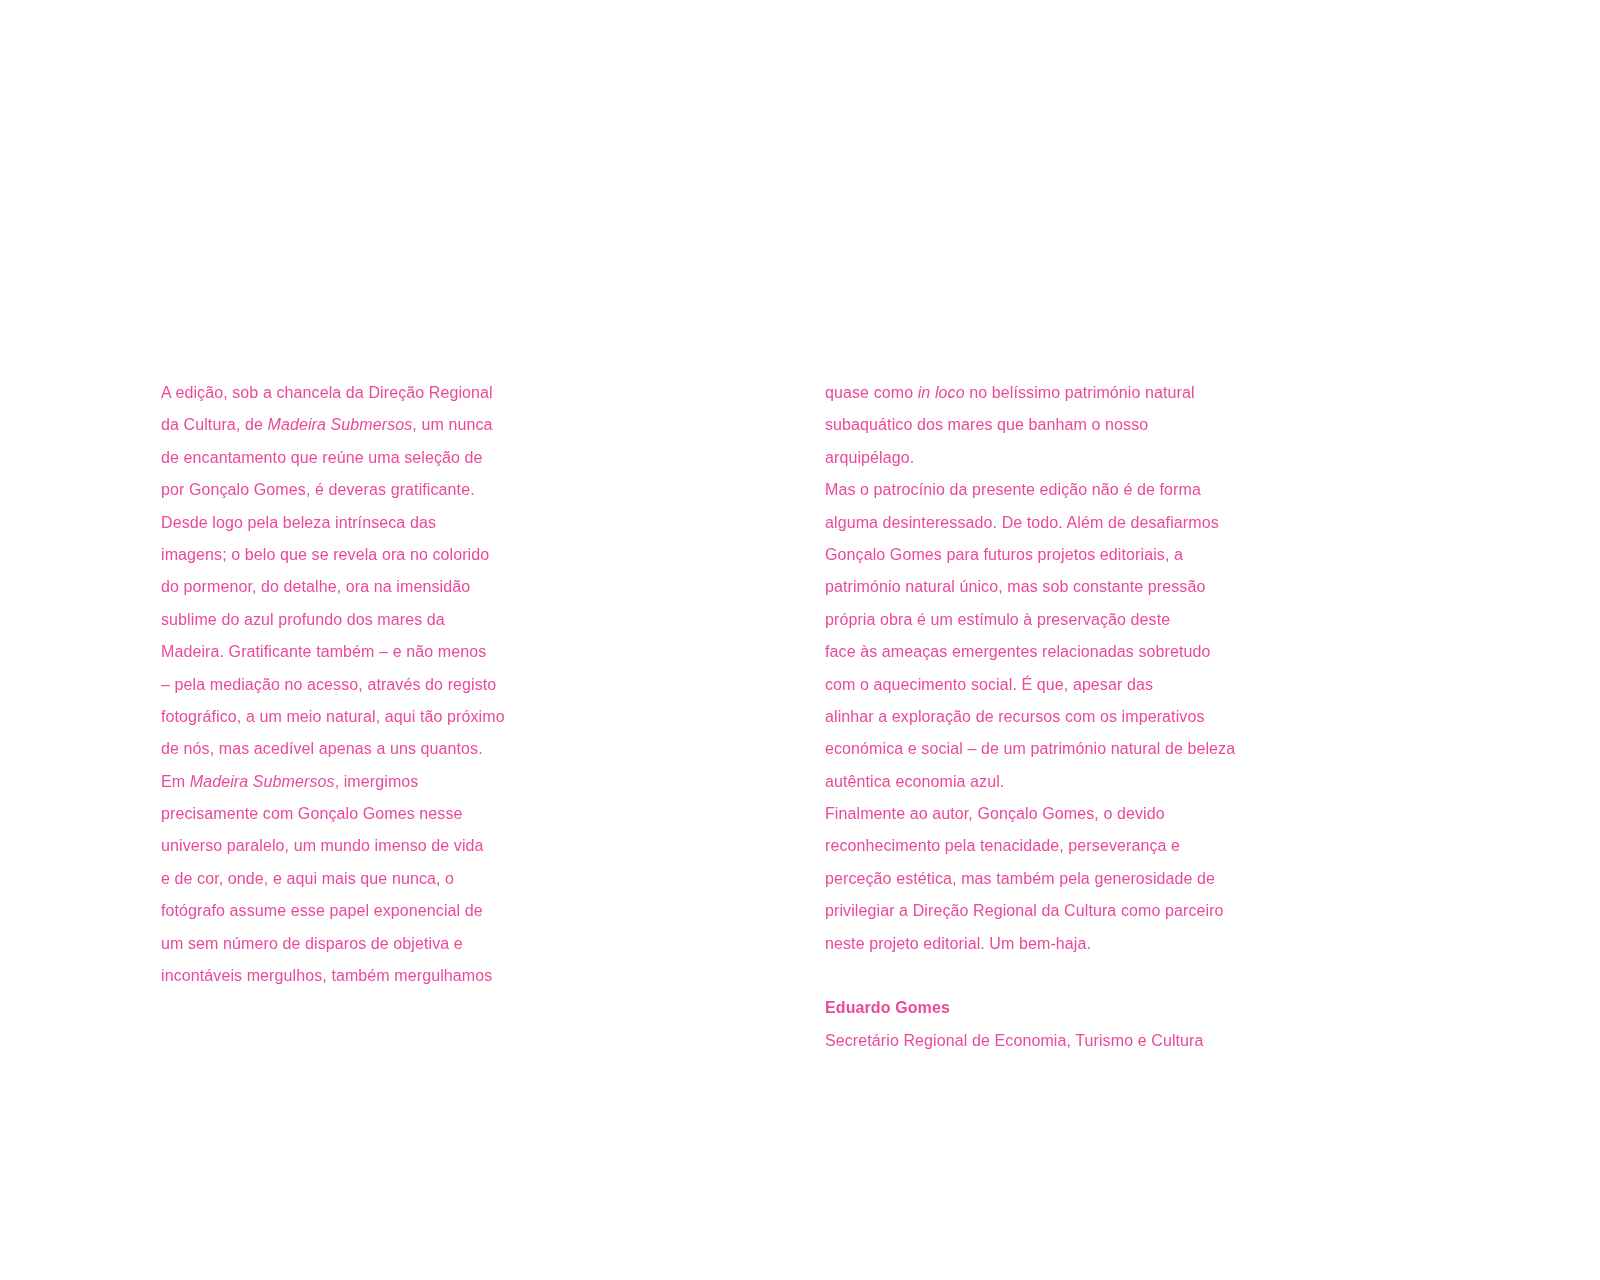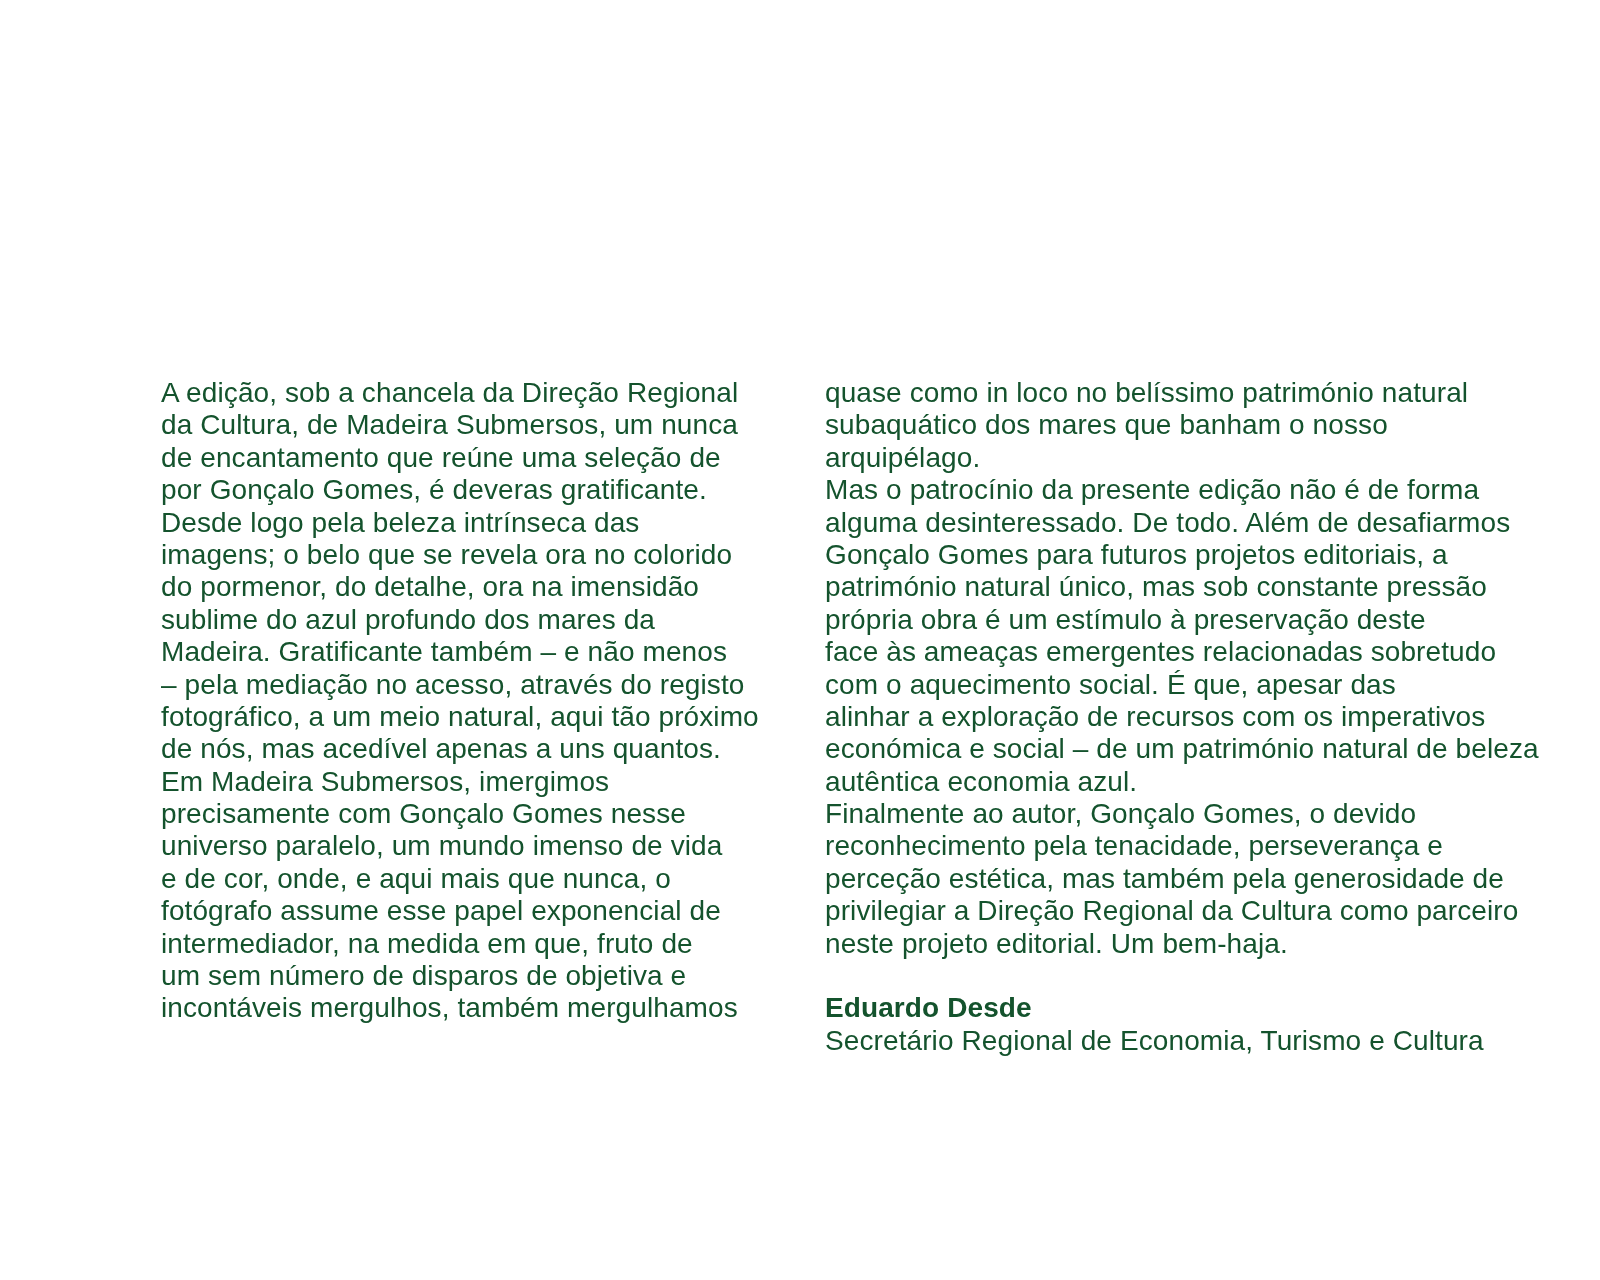--- a/index.html
+++ b/index.html
@@ -15,30 +15,30 @@
     font-family: "Liberation Sans", sans-serif;
   }
   .page {
     position: absolute;
     inset: 0;
     background: #ffffff;
   }
   .column {
     position: absolute;
     top: 377px;
-    font-size: 28px;
+    font-size: 16px;
     line-height: 32.4px;
-    color: #14532d;
+    color: #ec4899;
     white-space: nowrap;
     letter-spacing: 0.1px;
   }
   .col-left  { left: 161px; width: 600px; }
   .col-right { left: 825px; width: 720px; }
   .line { height: 32.4px; }
-  .italic { }
+  .italic { font-style: italic; }
   .bold { font-weight: bold; }
 </style>
 </head>
 <body>
 
 <div class="page">
   <div class="column col-left">
       <div class="line"><span>A edição, sob a chancela da Direção Regional</span></div>
       <div class="line"><span>da Cultura, de </span><span class="italic">Madeira Submersos</span><span>, um nunca</span></div>
       <div class="line"><span>de encantamento que reúne uma seleção de</span></div>
@@ -49,21 +49,20 @@
       <div class="line"><span>sublime do azul profundo dos mares da</span></div>
       <div class="line"><span>Madeira. Gratificante também – e não menos</span></div>
       <div class="line"><span>– pela mediação no acesso, através do registo</span></div>
       <div class="line"><span>fotográfico, a um meio natural, aqui tão próximo</span></div>
       <div class="line"><span>de nós, mas acedível apenas a uns quantos.</span></div>
       <div class="line"><span>Em </span><span class="italic">Madeira Submersos</span><span>, imergimos</span></div>
       <div class="line"><span>precisamente com Gonçalo Gomes nesse</span></div>
       <div class="line"><span>universo paralelo, um mundo imenso de vida</span></div>
       <div class="line"><span>e de cor, onde, e aqui mais que nunca, o</span></div>
       <div class="line"><span>fotógrafo assume esse papel exponencial de</span></div>
-      <div class="line"><span>intermediador, na medida em que, fruto de</span></div>
       <div class="line"><span>um sem número de disparos de objetiva e</span></div>
       <div class="line"><span>incontáveis mergulhos, também mergulhamos</span></div>
     </div>
   <div class="column col-right">
       <div class="line"><span>quase como </span><span class="italic">in loco</span><span> no belíssimo património natural</span></div>
       <div class="line"><span>subaquático dos mares que banham o nosso</span></div>
       <div class="line"><span>arquipélago.</span></div>
       <div class="line"><span>Mas o patrocínio da presente edição não é de forma</span></div>
       <div class="line"><span>alguma desinteressado. De todo. Além de desafiarmos</span></div>
       <div class="line"><span>Gonçalo Gomes para futuros projetos editoriais, a</span></div>
@@ -73,16 +72,16 @@
       <div class="line"><span>com o aquecimento social. É que, apesar das</span></div>
       <div class="line"><span>alinhar a exploração de recursos com os imperativos</span></div>
       <div class="line"><span>económica e social – de um património natural de beleza</span></div>
       <div class="line"><span>autêntica economia azul.</span></div>
       <div class="line"><span>Finalmente ao autor, Gonçalo Gomes, o devido</span></div>
       <div class="line"><span>reconhecimento pela tenacidade, perseverança e</span></div>
       <div class="line"><span>perceção estética, mas também pela generosidade de</span></div>
       <div class="line"><span>privilegiar a Direção Regional da Cultura como parceiro</span></div>
       <div class="line"><span>neste projeto editorial. Um bem-haja.</span></div>
       <div class="line">&nbsp;</div>
-      <div class="line"><span class="bold">Eduardo Desde</span></div>
+      <div class="line"><span class="bold">Eduardo Gomes</span></div>
       <div class="line"><span>Secretário Regional de Economia, Turismo e Cultura</span></div>
     </div>
 </div>
 
 </body></html>

